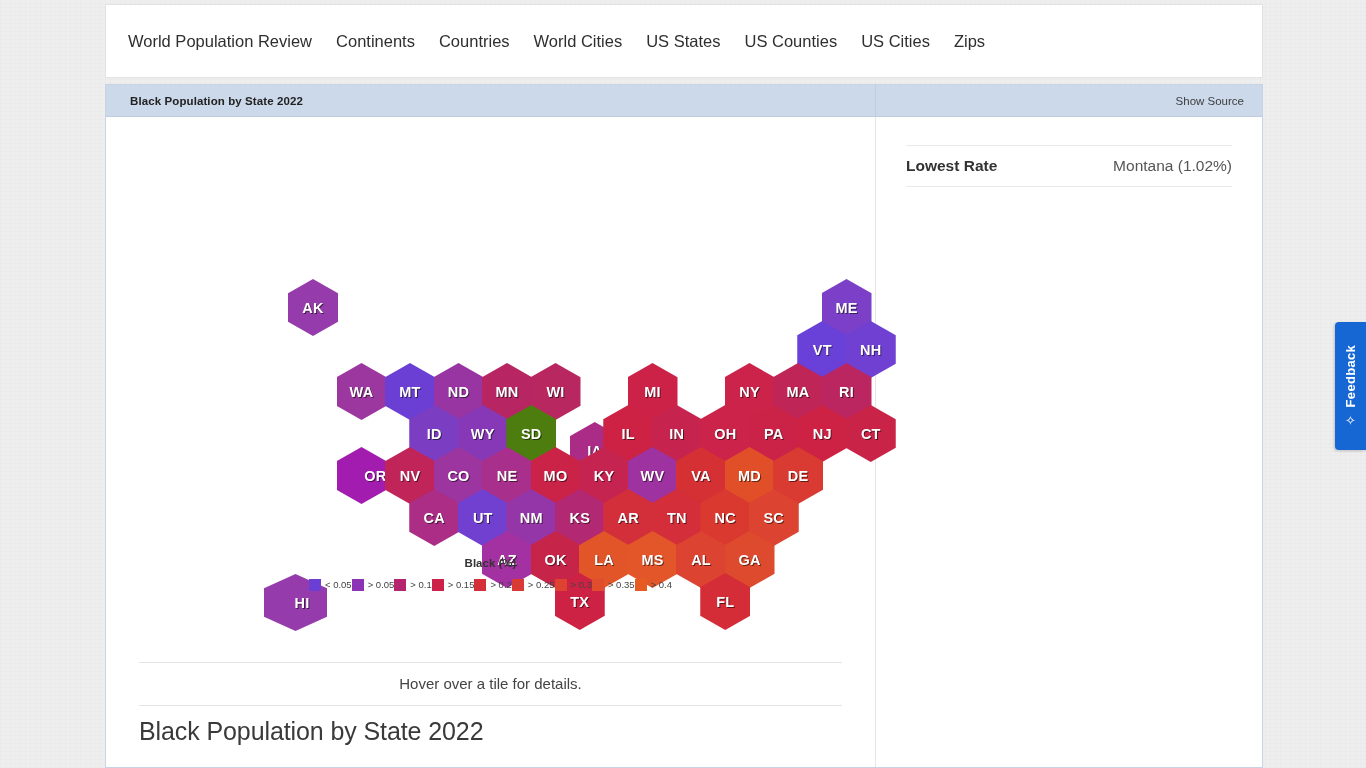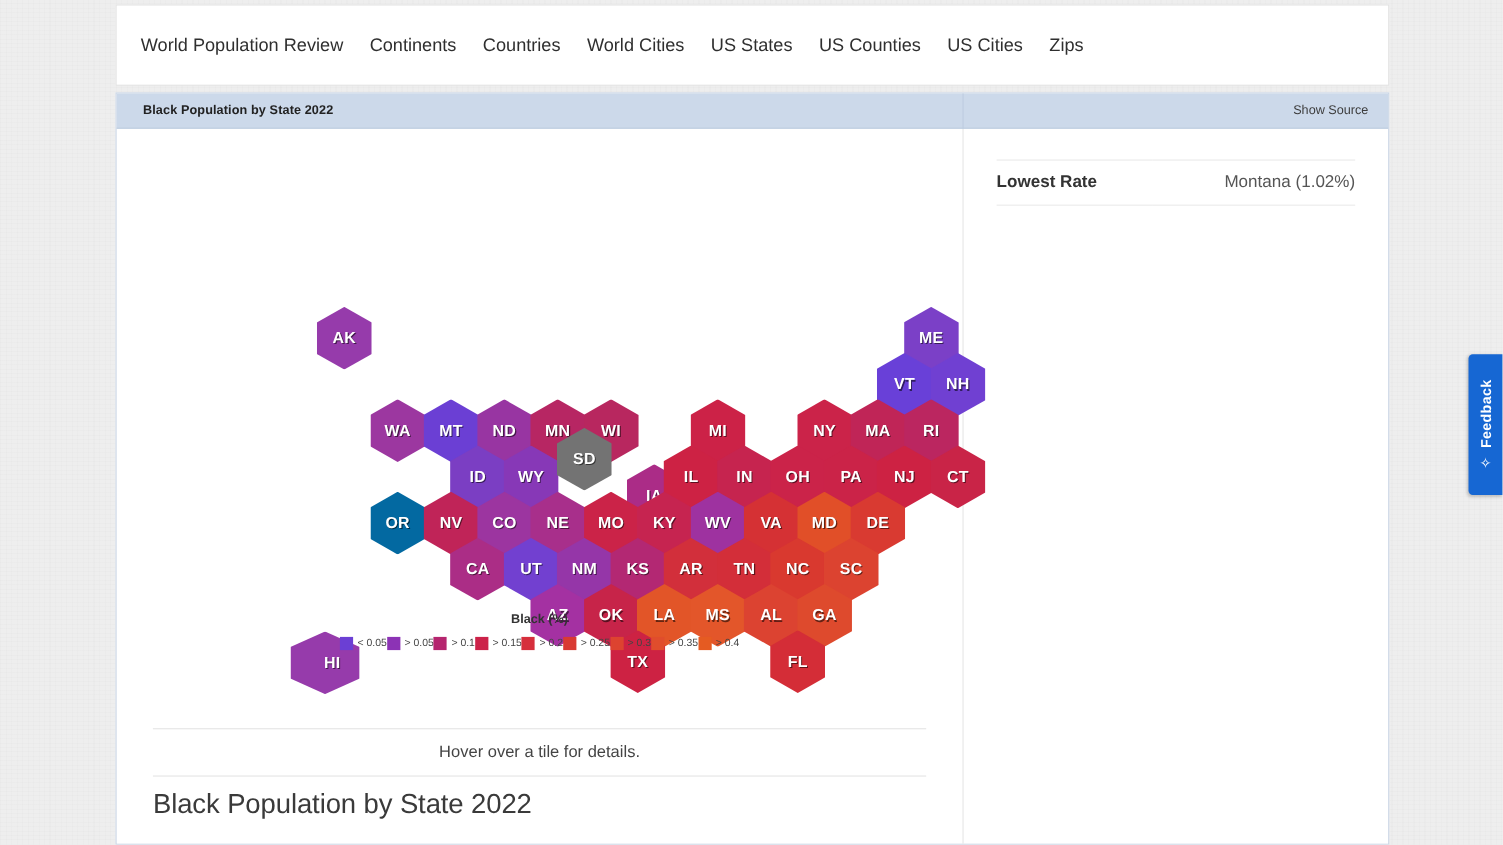--- a/index.html
+++ b/index.html
@@ -245,21 +245,21 @@
             </div>
             <div class="hex" style="left: 715.5px; top: 246px; background: rgb(187, 38, 96);">
               <span class="hex-label">RI</span>
             </div>
             <div class="hex" style="left: 303.25px; top: 288px; background: rgb(123, 62, 195);">
               <span class="hex-label">ID</span>
             </div>
             <div class="hex" style="left: 351.75px; top: 288px; background: rgb(135, 56, 183);">
               <span class="hex-label">WY</span>
             </div>
-            <div class="hex" style="left: 400.25px; top: 272px; background: #737373;">
+            <div class="hex" style="left: 400.25px; top: 288px; background: #4d7c0f;">
               <span class="hex-label">SD</span>
             </div>
             <div class="hex" style="left: 448.75px; top: 305px; background: rgb(171, 44, 135); margin-left: 15px;">
               <span class="hex-label">IA</span>
             </div>
             <div class="hex" style="left: 497.25px; top: 288px; background: rgb(205, 34, 68);">
               <span class="hex-label">IL</span>
             </div>
             <div class="hex" style="left: 545.75px; top: 288px; background: rgb(198, 36, 79);">
               <span class="hex-label">IN</span>
@@ -269,21 +269,21 @@
             </div>
             <div class="hex" style="left: 642.75px; top: 288px; background: rgb(203, 35, 72);">
               <span class="hex-label">PA</span>
             </div>
             <div class="hex" style="left: 691.25px; top: 288px; background: rgb(205, 34, 67);">
               <span class="hex-label">NJ</span>
             </div>
             <div class="hex" style="left: 739.75px; top: 288px; background: rgb(201, 36, 71);">
               <span class="hex-label">CT</span>
             </div>
-            <div class="hex" style="left: 230.5px; top: 330px; background: #0369a1;">
+            <div class="hex" style="left: 230.5px; top: 330px; background: #a21caf; justify-content: flex-end;">
               <span class="hex-label">OR</span>
             </div>
             <div class="hex" style="left: 279px; top: 330px; background: rgb(192, 36, 88);">
               <span class="hex-label">NV</span>
             </div>
             <div class="hex" style="left: 327.5px; top: 330px; background: rgb(156, 53, 160);">
               <span class="hex-label">CO</span>
             </div>
             <div class="hex" style="left: 376px; top: 330px; background: rgb(168, 47, 139);">
               <span class="hex-label">NE</span>

